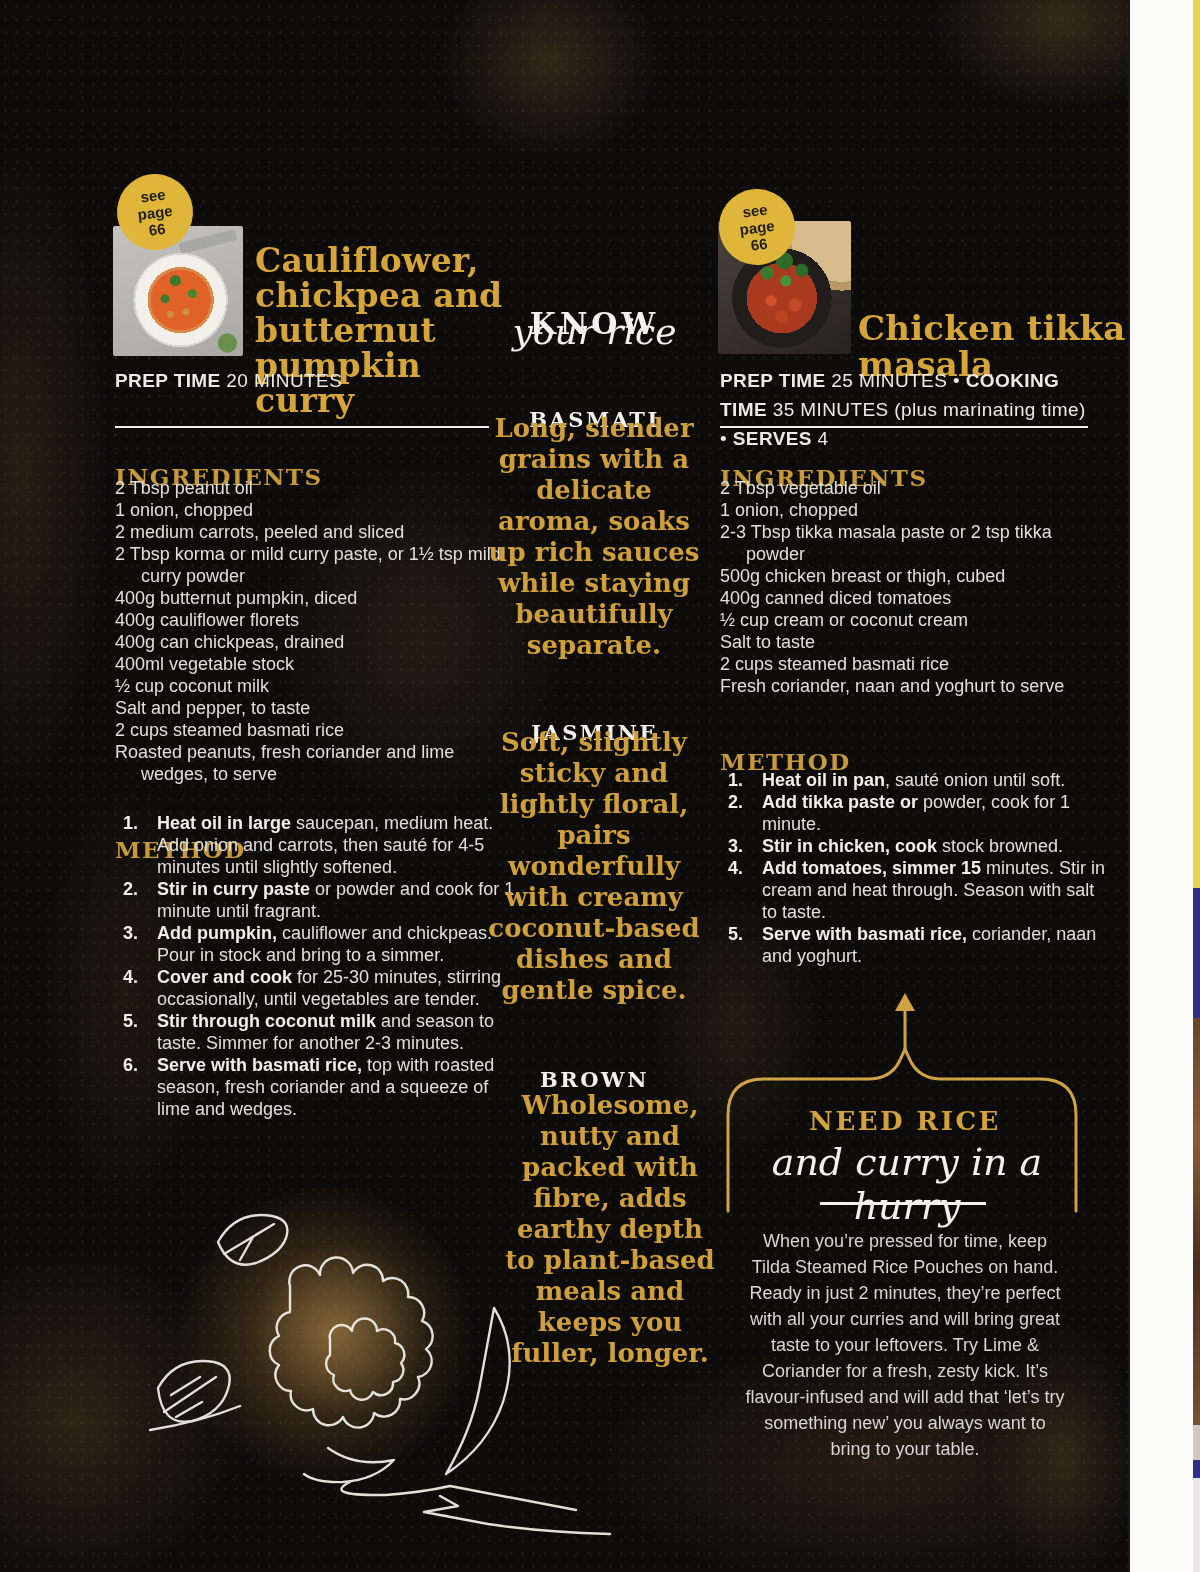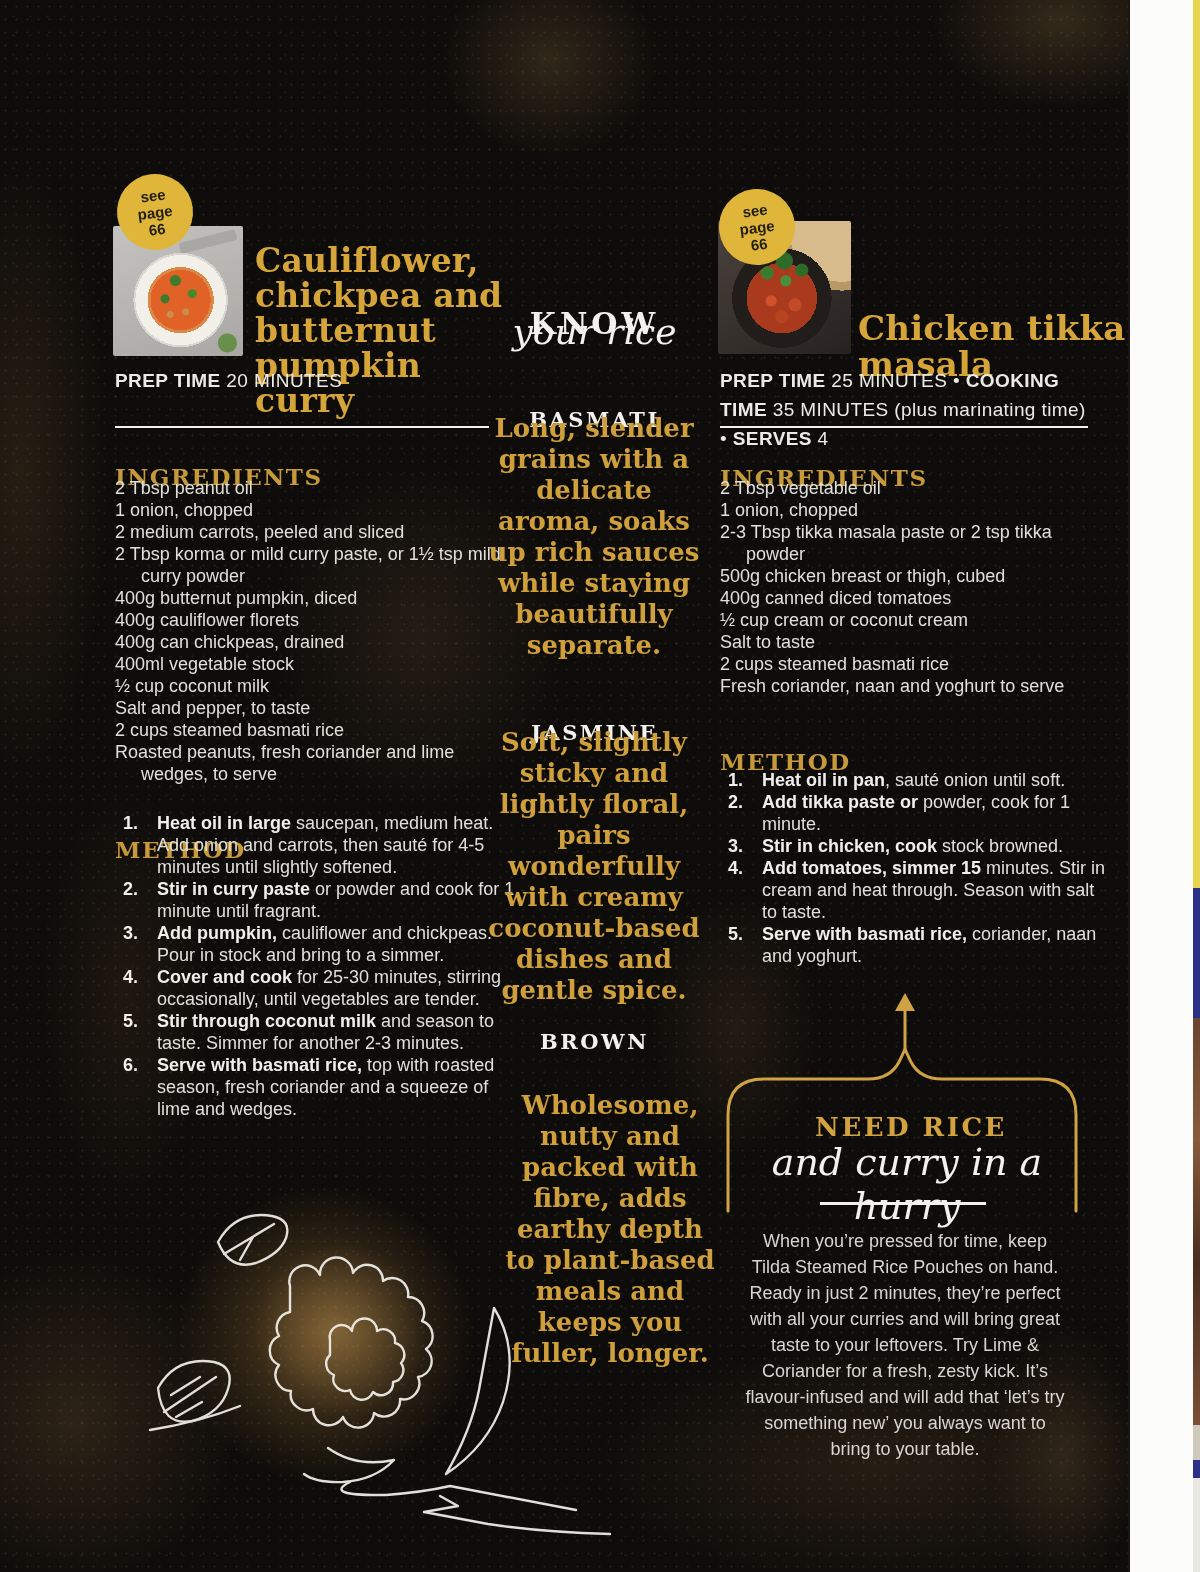--- a/index.html
+++ b/index.html
@@ -179,21 +179,21 @@
 
     <h2 class="mid-h1" style="left:492px;top:281px;width:205px;">KNOW</h2>
     <div class="script" style="left:482px;top:311px;width:225px;font-size:36px;">your rice</div>
 
     <h3 class="rice-name" style="left:492px;top:386px;width:205px;">BASMATI</h3>
     <p class="rice-text" style="left:484px;top:413px;width:220px;margin:0;">Long, slender grains with a delicate aroma, soaks up rich sauces while staying beautifully separate.</p>
 
     <h3 class="rice-name" style="left:492px;top:699px;width:205px;">JASMINE</h3>
     <p class="rice-text" style="left:484px;top:727px;width:220px;margin:0;">Soft, slightly sticky and lightly floral, pairs wonderfully with creamy coconut-based dishes and gentle spice.</p>
 
-    <h3 class="rice-name" style="left:492px;top:1008px;width:205px;">BROWN</h3>
+    <h3 class="rice-name" style="left:492px;top:1046px;width:205px;">BROWN</h3>
     <p class="rice-text" style="left:484px;top:1074px;width:220px;margin:16px;">Wholesome, nutty and packed with fibre, adds earthy depth to plant-based meals and keeps you fuller, longer.</p>
 
     <div class="photo photo-right"></div>
     <div class="badge badge-right">
 
     <span>see</span>
         <span>page</span>
         <span>66</span>
       </div>
     <h1 class="title" style="left:858px;top:287px;width:280px;font-size:34px;">Chicken tikka masala</h1>
@@ -225,21 +225,21 @@
         <li><span class="b">Stir in chicken, cook</span><span> stock browned.</span></li>
         <li><span class="b">Add tomatoes, simmer 15</span><span> minutes. Stir in cream and heat through. Season with salt to taste.</span></li>
         <li><span class="b">Serve with basmati rice,</span><span> coriander, naan and yoghurt.</span></li>
       </ol>
 
     <svg style="left:718px;top:993px;" width="374" height="222" viewBox="0 0 374 222" fill="none" stroke="#cfa243" stroke-width="3" stroke-linecap="round" stroke-linejoin="round">
       <path d="M10 218 V122 Q10 86 46 86 H150 Q172 86 181 69 Q184 63 187 56 Q190 63 193 69 Q202 86 224 86 H322 Q358 86 358 122 V218"></path>
       <path d="M187 56 V16"></path>
       <polygon points="177,18 197,18 187,0" fill="#cfa243" stroke="none"></polygon>
     </svg>
-    <h2 class="promo-head" style="left:745px;top:1106px;width:320px;margin:6px;">NEED RICE</h2>
+    <h2 class="promo-head" style="left:745px;top:1106px;width:320px;margin:0;">NEED RICE</h2>
     <div class="script" style="left:722px;top:1140px;width:370px;font-size:38px;">and curry in a hurry</div>
     <div class="underline" style="left:820px;top:1202px;width:166px;"></div>
     <p class="promo-body" style="left:742px;top:1228px;width:326px;margin:0;">When you’re pressed for time, keep Tilda Steamed Rice Pouches on hand. Ready in just 2 minutes, they’re perfect with all your curries and will bring great taste to your leftovers. Try Lime &amp; Coriander for a fresh, zesty kick. It’s flavour-infused and will add that ‘let’s try something new’ you always want to bring to your table.</p>
   </div>
 
   <div class="page-shadow"></div>
   <div class="gutter"></div>
   <div class="edge">
     <div class="e1"></div>
     <div class="e2"></div>

